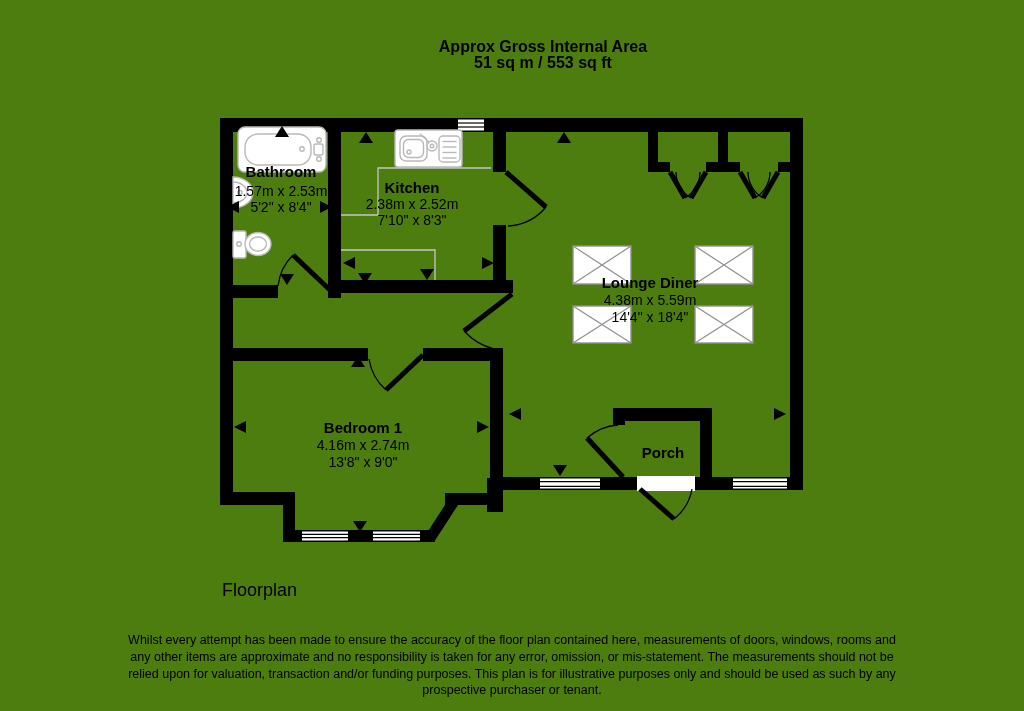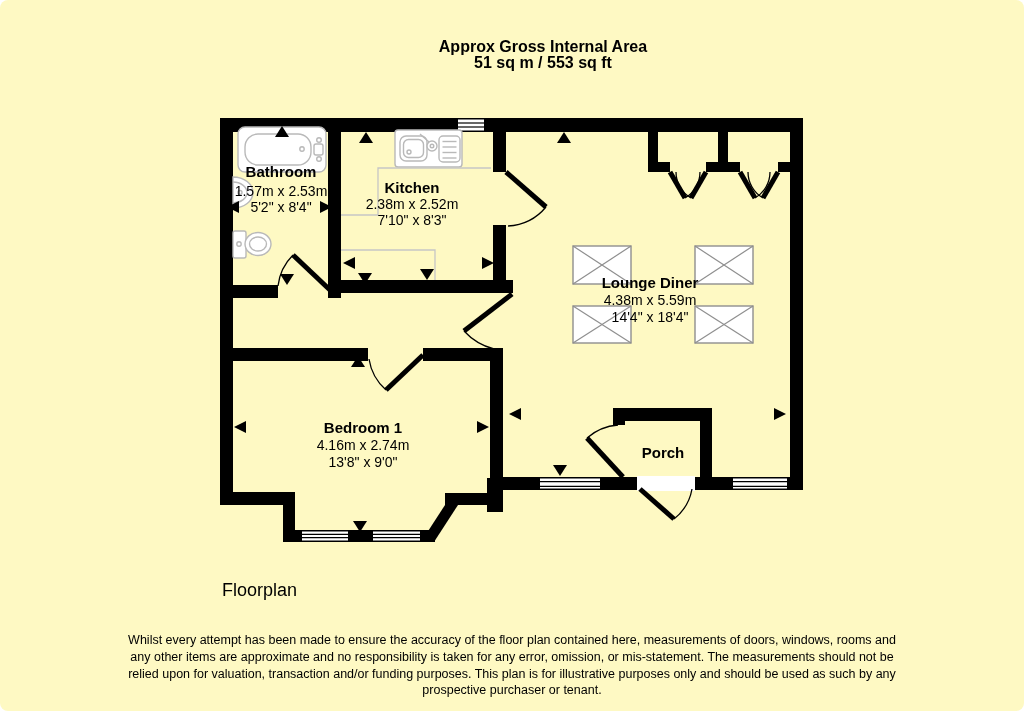--- a/index.html
+++ b/index.html
@@ -1,16 +1,16 @@
 <!DOCTYPE html>
 <html><head>
 <meta charset="utf-8">
 <style>
   html,body { margin:0; padding:0; background:#ffffff; }
-  .stage { position:relative; width:1024px; height:711px; background:#fef9c3; overflow:hidden;border-radius:8px; }
+  .stage { position:relative; width:1024px; height:711px; background:#4d7c0f; overflow:hidden; }
   svg { display:block; }
   .t   { font-family:"Liberation Sans", sans-serif; fill:#000; text-anchor:middle; }
   .hdr { font-weight:bold; font-size:16px; }
   .rn  { font-weight:bold; font-size:15px; }
   .rd  { font-size:14px; }
   .cap { font-size:18px; text-anchor:start; }
   .disc{ font-size:12.5px; }
   .wall { fill:#000; }
   .winband { fill:#fff; }
   .winline { stroke:#000; stroke-width:1.2; }

